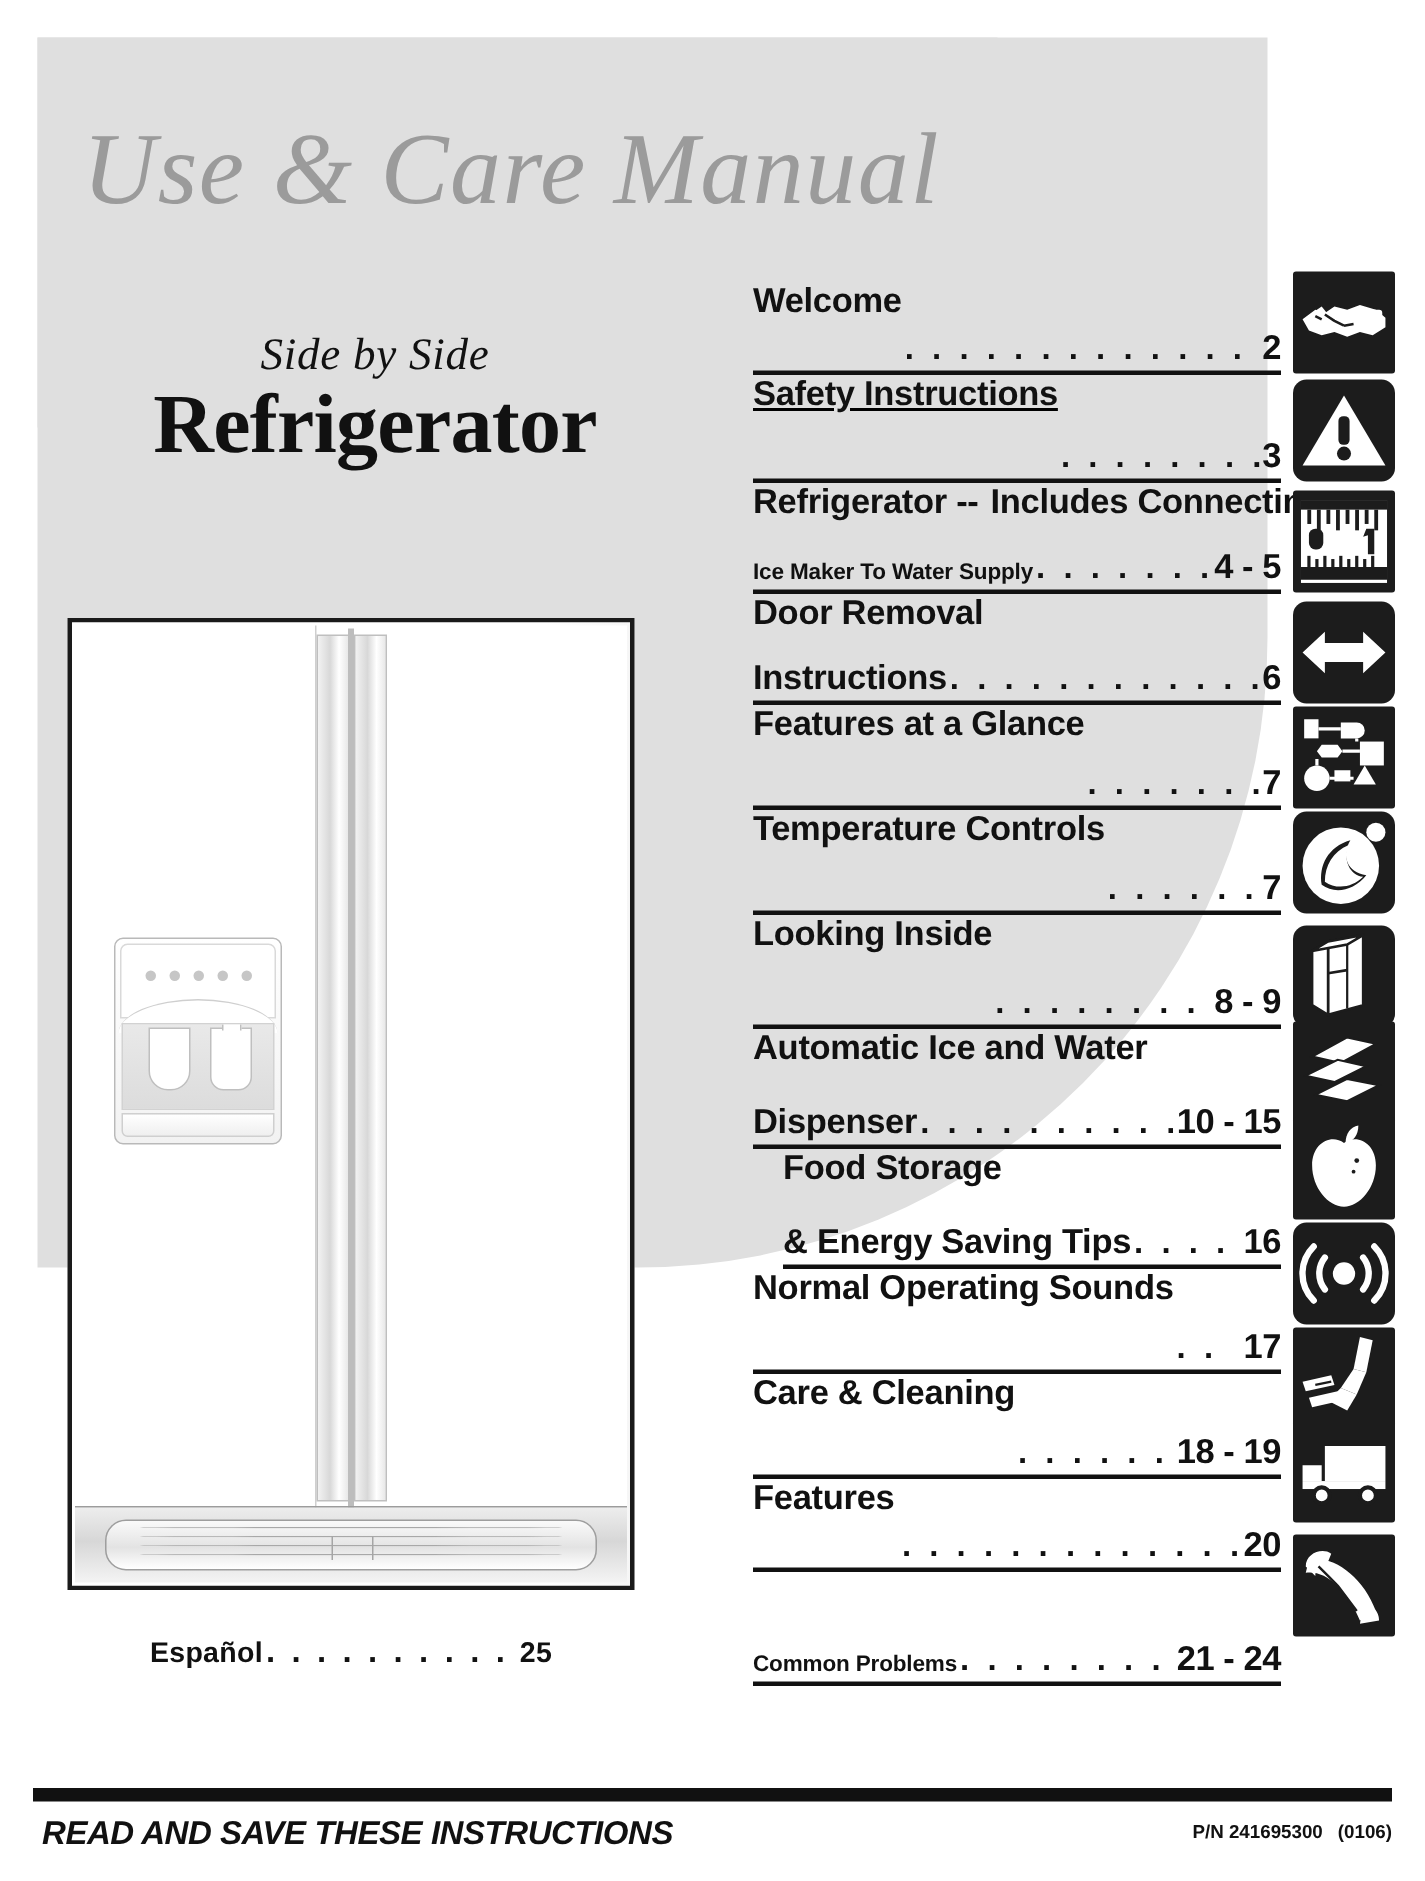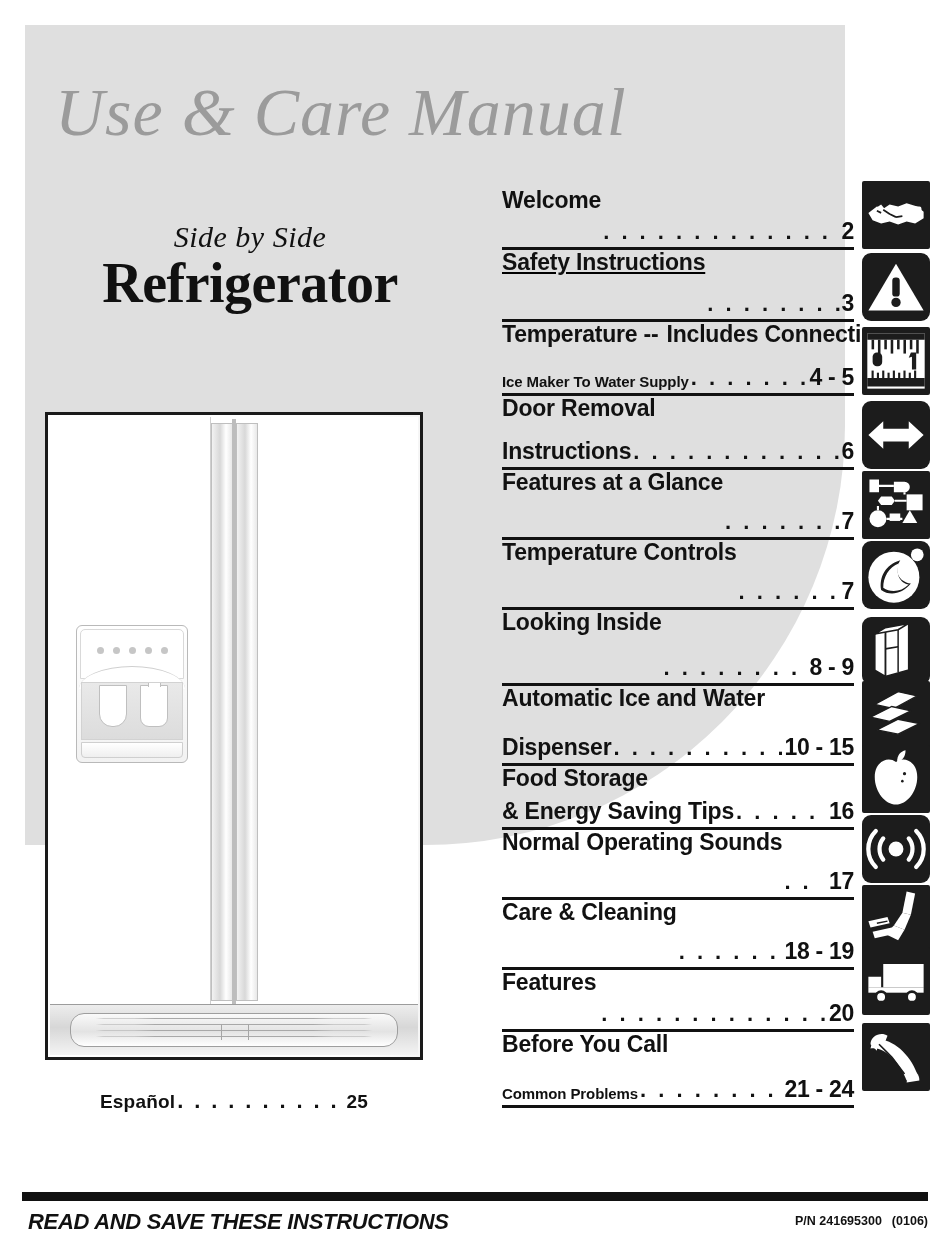--- a/index.html
+++ b/index.html
@@ -454,21 +454,21 @@
           <span class="toc-title">Safety Instructions</span>
         </div>
         <div class="toc-inner" style="position: absolute; left: 0px; right: 0px; bottom: 2px;">
           <span class="toc-title" style="visibility: hidden;">Safety Instructions</span>
           <span class="leader">. . . . . . . . . . .</span>
           <span class="toc-page">3</span>
         </div>
       </div>
       <div class="toc-row" style="height: 74px;">
         <div class="toc-inner" style="align-items: baseline;">
-          <span class="toc-title">Temperature --</span>
+          <span class="toc-title">Refrigerator --</span>
           <span class="toc-title small" style="margin-left: 8px; flex: 1 1 auto;">Includes Connecting</span>
         </div>
         <div class="toc-inner" style="position: absolute; left: 0px; right: 0px; bottom: 2px;">
           <span class="toc-sub">Ice Maker To Water Supply</span>
           <span class="leader">. . . . . . . . . . .</span>
           <span class="toc-page">4 - 5</span>
         </div>
       </div>
       <div class="toc-row" style="height: 74px;">
         <div class="toc-inner" style="align-items: baseline;">
@@ -513,21 +513,21 @@
       <div class="toc-row" style="height: 80px;">
         <div class="toc-inner" style="align-items: baseline;">
           <span class="toc-title">Automatic Ice and Water</span>
         </div>
         <div class="toc-inner" style="position: absolute; left: 0px; right: 0px; bottom: 2px;">
           <span class="toc-title">Dispenser</span>
           <span class="leader">. . . . . . . . . . . . . . . .</span>
           <span class="toc-page">10 - 15</span>
         </div>
       </div>
-      <div class="toc-row" style="height: 64px;">
+      <div class="toc-row" style="height: 80px; margin-left: 20px;">
         <div class="toc-inner" style="align-items: baseline;">
           <span class="toc-title">Food Storage</span>
         </div>
         <div class="toc-inner" style="position: absolute; left: 0px; right: 0px; bottom: 2px;">
           <span class="toc-title">&amp; Energy Saving Tips</span>
           <span class="leader">. . . . . . .</span>
           <span class="toc-page">16</span>
         </div>
       </div>
       <div class="toc-row" style="height: 70px;">
@@ -554,23 +554,20 @@
         <div class="toc-inner" style="align-items: baseline;">
           <span class="toc-title">Features</span>
         </div>
         <div class="toc-inner" style="position: absolute; left: 0px; right: 0px; bottom: 2px;">
           <span class="toc-title" style="visibility: hidden;">Warranty</span>
           <span class="leader">. . . . . . . . . . . . . . . . . . . . .</span>
           <span class="toc-page">20</span>
         </div>
       </div>
       <div class="toc-row" style="height: 76px;">
-        <div class="toc-inner" style="align-items: baseline;">
-          <span class="toc-title">Before You Call</span>
-        </div>
         <div class="toc-inner" style="position: absolute; left: 0px; right: 0px; bottom: 2px;">
           <span class="toc-sub">Common Problems</span>
           <span class="leader">. . . . . . . . . . . . .</span>
           <span class="toc-page">21 - 24</span>
         </div>
       </div>
     </div>
 
   <div id="icons">
       <div style="height: 62px; display: flex; align-items: flex-end; padding-bottom: 1px; box-sizing: border-box;">

